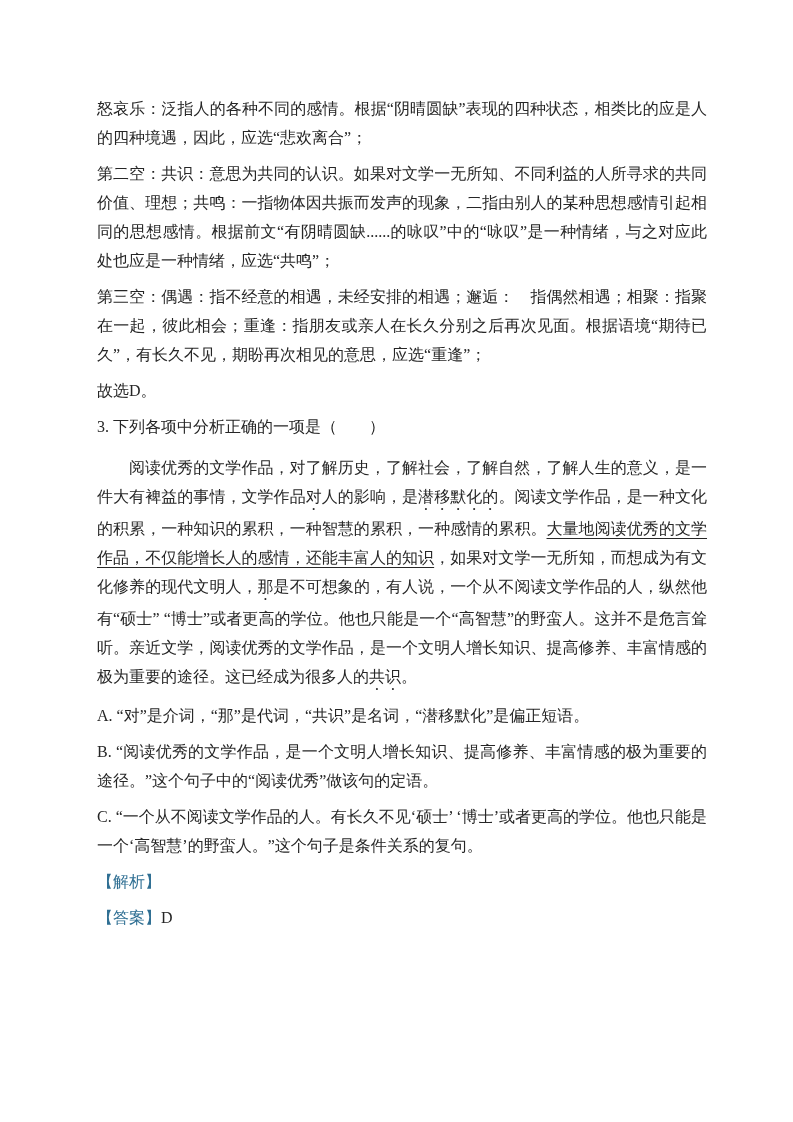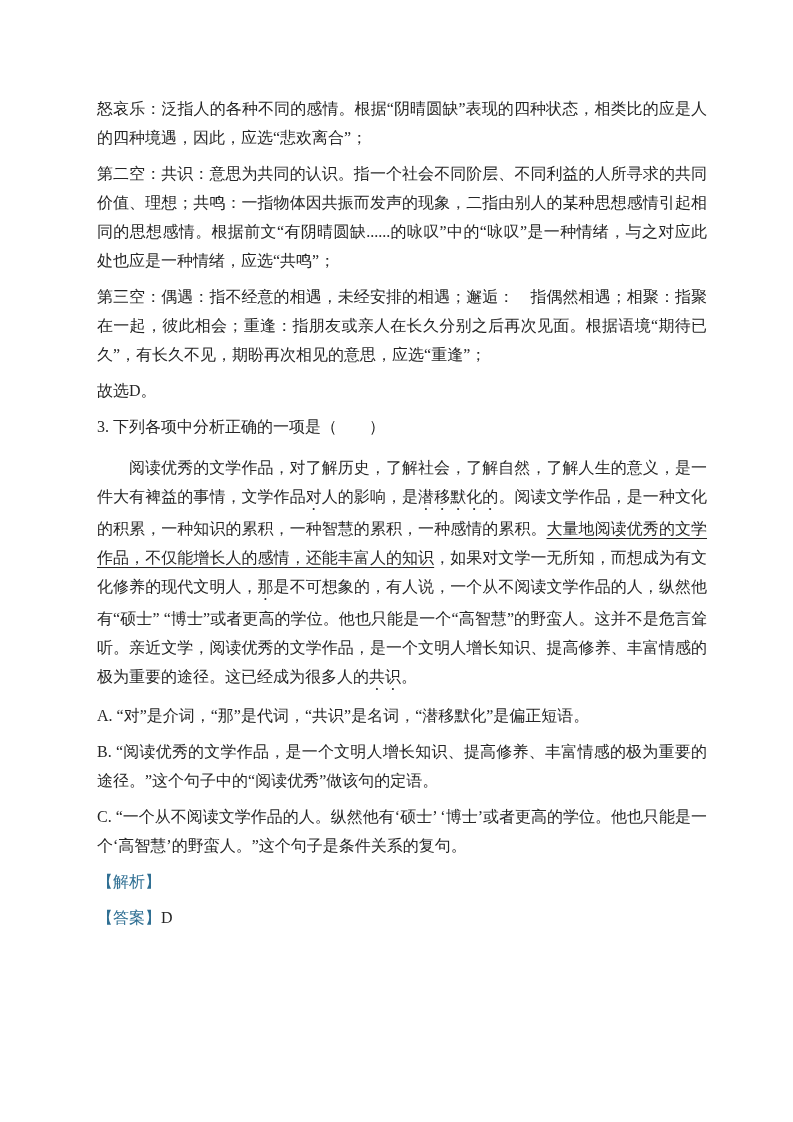--- a/index.html
+++ b/index.html
@@ -47,28 +47,28 @@
     left:645px;top:1000px;
     width:62px;height:66px;
   }
 </style>
 </head>
 <body>
 
 <div class="page">
   <div class="content">
     <p class="para"><span>怒哀乐：泛指人的各种不同的感情。根据“阴晴圆缺”表现的四种状态，相类比的应是人的四种境遇，因此，应选“悲欢离合”；</span></p>
-    <p class="para"><span>第二空：共识：意思为共同的认识。指一个社会不同阶层、不同利益的人所寻求的共同价值、理想；共鸣：一指物体因共振而发声的现象，二指由别人的某种思想感情引起相同的思想感情。根据前文“有阴晴圆缺......的咏叹”中的“咏叹”是一种情绪，与之对应此处也应是一种情绪，应选“共鸣”；</span></p>
+    <p class="para"><span>第二空：共识：意思为共同的认识。如果对文学一无所知、不同利益的人所寻求的共同价值、理想；共鸣：一指物体因共振而发声的现象，二指由别人的某种思想感情引起相同的思想感情。根据前文“有阴晴圆缺......的咏叹”中的“咏叹”是一种情绪，与之对应此处也应是一种情绪，应选“共鸣”；</span></p>
     <p class="para"><span>第三空：偶遇：指不经意的相遇，未经安排的相遇；邂逅：　指偶然相遇；相聚：指聚在一起，彼此相会；重逢：指朋友或亲人在长久分别之后再次见面。根据语境“期待已久”，有长久不见，期盼再次相见的意思，应选“重逢”；</span></p>
     <p class="para"><span>故选D。</span></p>
     <p class="para"><span>3. 下列各项中分析正确的一项是（　　）</span></p>
     <p class="para indent"><span>阅读优秀的文学作品，对了解历史，了解社会，了解自然，了解人生的意义，是一件大有裨益的事情，文学作品</span><span class="dot">对</span><span>人的影响，是</span><span class="dot">潜移默化的</span><span>。阅读文学作品，是一种文化的积累，一种知识的累积，一种智慧的累积，一种感情的累积。</span><span class="u">大量地阅读优秀的文学作品，不仅能增长人的感情，还能丰富人的知识</span><span>，如果对文学一无所知，而想成为有文化修养的现代文明人，</span><span class="dot">那</span><span>是不可想象的，有人说，一个从不阅读文学作品的人，纵然他有“硕士” “博士”或者更高的学位。他也只能是一个“高智慧”的野蛮人。这并不是危言耸听。亲近文学，阅读优秀的文学作品，是一个文明人增长知识、提高修养、丰富情感的极为重要的途径。这已经成为很多人的</span><span class="dot">共识</span><span>。</span></p>
     <p class="para"><span>A. “对”是介词，“那”是代词，“共识”是名词，“潜移默化”是偏正短语。</span></p>
     <p class="para"><span>B. “阅读优秀的文学作品，是一个文明人增长知识、提高修养、丰富情感的极为重要的途径。”这个句子中的“阅读优秀”做该句的定语。</span></p>
-    <p class="para"><span>C. “一个从不阅读文学作品的人。纵然他有‘硕士’ ‘博士’或者更高的学位。他也只能是一个‘高智慧’的野蛮人。”这个句子是条件关系的复句。</span></p>
+    <p class="para"><span>C. “一个从不阅读文学作品的人。有长久不见‘硕士’ ‘博士’或者更高的学位。他也只能是一个‘高智慧’的野蛮人。”这个句子是条件关系的复句。</span></p>
     <p class="para"><span style="color: rgb(47, 111, 147);">【解析】</span></p>
     <p class="para"><span style="color: rgb(47, 111, 147);">【答案】</span><span>D</span></p>
   </div>
 
   <svg class="watermark" viewBox="0 0 64 68" xmlns="http://www.w3.org/2000/svg">
     <polygon points="32,2 62,24 32,66 2,24" fill="#3ba7b8"></polygon>
     <path d="M19 21 L41 21 L28 34 L46 34 L23 53 L30 39 L13 39 Z" fill="#ffffff"></path>
   </svg>
 
   <div class="footer">http://zhiyugongfang.cn</div>

